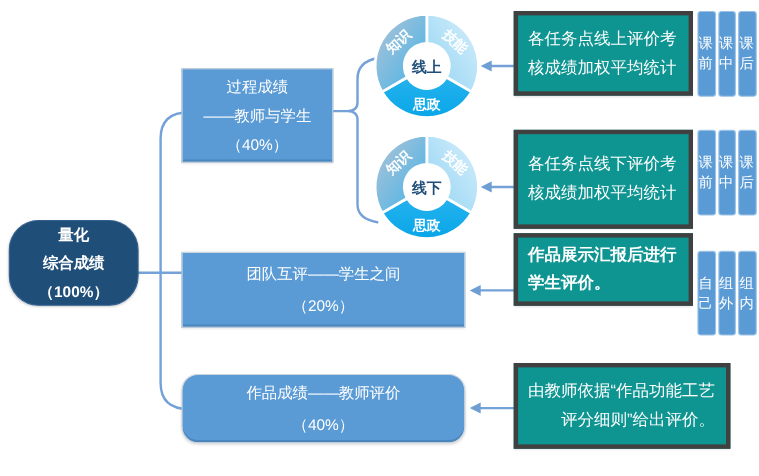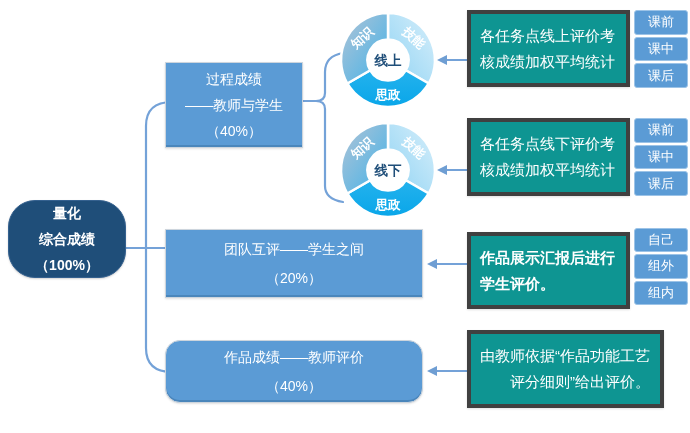--- a/index.html
+++ b/index.html
@@ -23,21 +23,21 @@
     box-shadow:inset 0 -2px 0 rgba(31,78,121,.28),0 1px 2px rgba(0,0,0,.12);
   }
   .branch-2line{line-height:29px;}
   .result-box{
     background:#0E9592;border:4px solid #404040;
     color:#fff;font-size:15px;line-height:26px;text-align:left;
     display:flex;align-items:center;white-space:pre-line;
     padding-left:9px;box-shadow:0 1px 2px rgba(0,0,0,.12);
   }
   .result-bold{font-weight:bold;}
-  .tag-stack{display:flex;flex-direction:column;gap:2px;}
+  .tag-stack{display:flex;flex-direction:row;gap:2px;}
   .tag{
     flex:1;background:#5B9BD5;border:1px solid #9cc3e7;border-radius:3px;
     color:#fff;font-size:13px;display:flex;align-items:center;justify-content:center;
   }
   svg text{font-family:"Liberation Sans","DejaVu Sans",sans-serif;}
   .seg-label{font-size:12.5px;font-weight:bold;fill:#fff;}
   .donut-center{font-size:13.5px;font-weight:bold;fill:#1F4E79;}
 </style>
 </head>
 <body>
@@ -110,23 +110,23 @@
     </g>
     <circle cx="50" cy="50" r="20.5" fill="#fff"></circle>
     <text class="seg-label" text-anchor="middle" transform="translate(27,31) rotate(-42)">知识</text>
     <text class="seg-label" text-anchor="middle" transform="translate(73,31) rotate(42)">技能</text>
     <text class="seg-label" text-anchor="middle" x="50" y="89">思政</text>
     <text class="donut-center" text-anchor="middle" x="50" y="55">线下</text>
   </svg>
 
   <div class="abs result-box" style="left:467px;top:10px;width:163px;height:77px;">各任务点线上评价考
 核成绩加权平均统计</div>
-  <div class="abs result-box" style="left:467px;top:118px;width:163px;height:78px;">各任务点线下评价考
+  <div class="abs result-box" style="left:467px;top:118px;width:163px;height:90px;">各任务点线下评价考
 核成绩加权平均统计</div>
-  <div class="abs result-box result-bold" style="left:467px;top:232px;width:163px;height:77px;">作品展示汇报后进行
+  <div class="abs result-box result-bold" style="left:467px;top:212px;width:163px;height:66px;">作品展示汇报后进行
 学生评价。</div>
   <div class="abs result-box" style="left:467px;top:330px;width:197px;height:78px;text-align:right;">由教师依据“作品功能工艺
 评分细则”给出评价。</div>
 
   <div class="abs tag-stack" style="left:634px;top:10px;width:54px;height:78px;">
     <div class="tag">课前</div>
     <div class="tag">课中</div>
     <div class="tag">课后</div>
   </div>
   <div class="abs tag-stack" style="left:634px;top:118px;width:54px;height:78px;">

